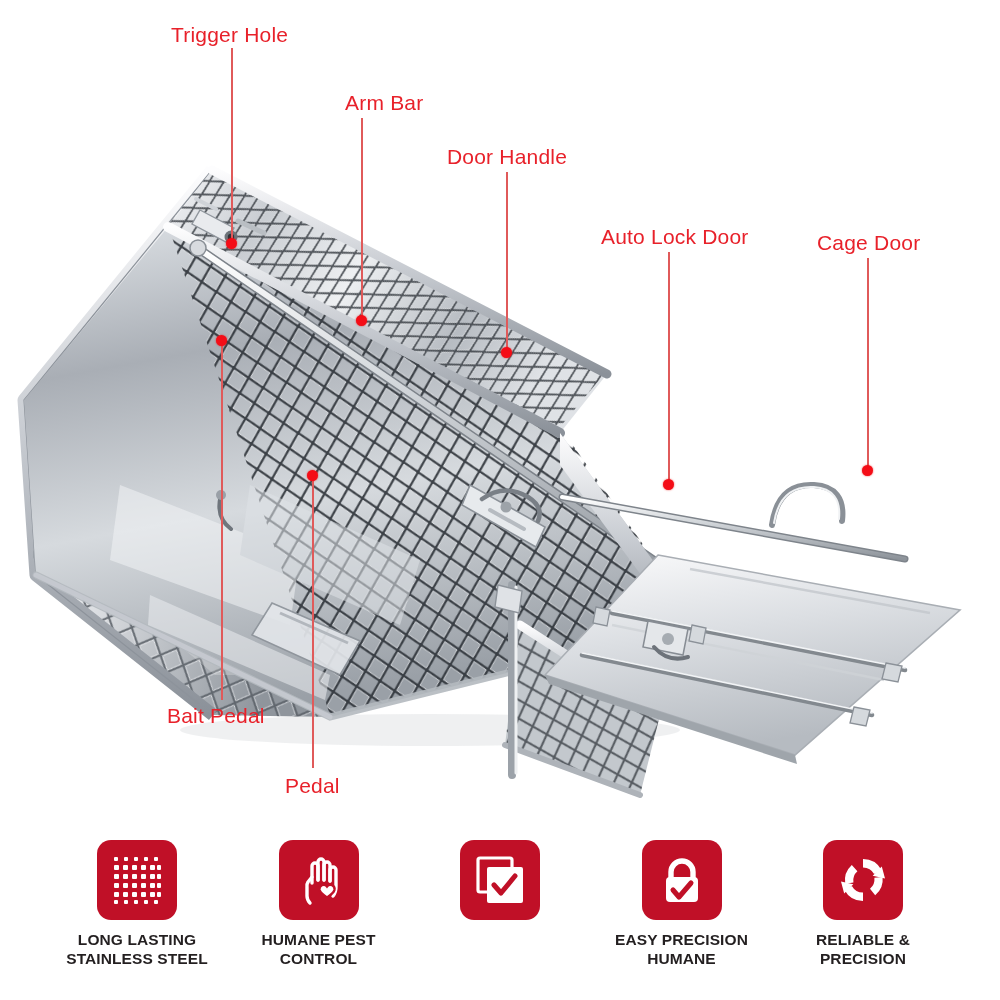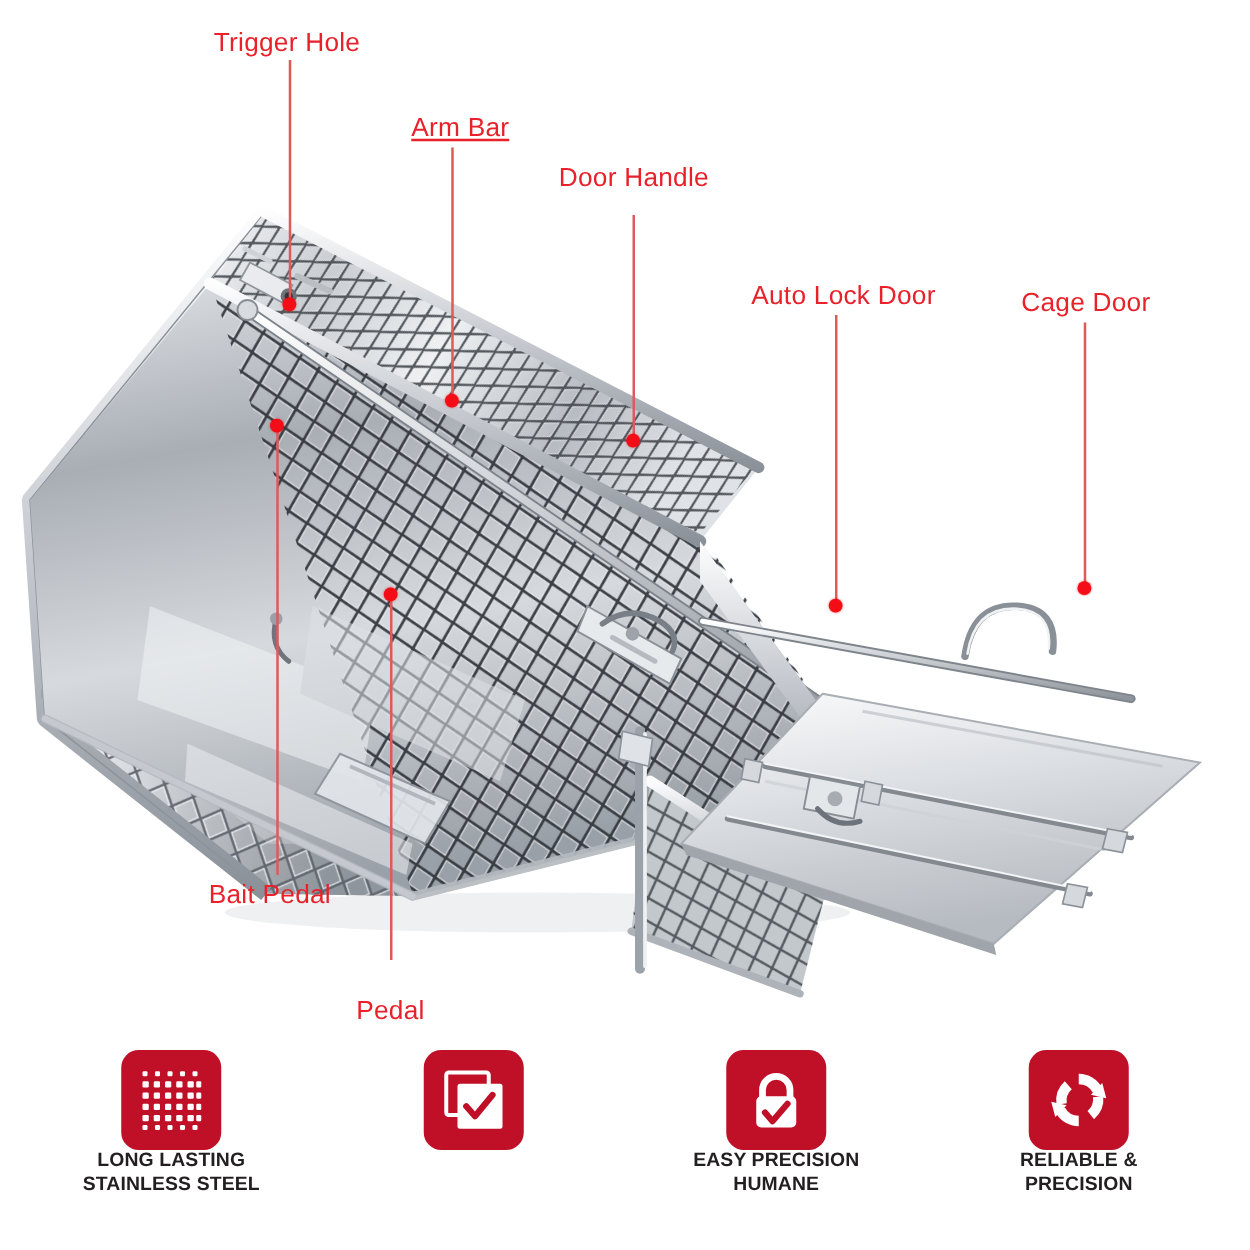--- a/index.html
+++ b/index.html
@@ -24,21 +24,21 @@
   #product svg{display:block;width:1000px;height:665px;}
 
   
   #features{position:absolute;left:0;top:840px;width:1000px;height:160px;
             display:flex;align-items:flex-start;justify-content:space-between;
             padding:0 52px;box-sizing:border-box;}
   .feature{width:170px;display:flex;flex-direction:column;align-items:center;}
   .tile{width:80px;height:80px;border-radius:14px;background:#c01027;
         display:flex;align-items:center;justify-content:center;}
   .tile svg{display:block;}
-  .fcap{text-align:center;color:#231f20;font-size:15.5px;
+  .fcap{margin-top:11px;text-align:center;color:#231f20;font-size:15.5px;
         font-weight:700;line-height:1.22;letter-spacing:.1px;}
 </style>
 </head>
 <body>
 
 <div id="page">
 
   <div id="product">
     <svg viewBox="0 0 1000 665" xmlns="http://www.w3.org/2000/svg" aria-label="wire mesh rodent trap">
       <defs>
@@ -237,41 +237,41 @@
       </g>
 
       <path d="M36 420 L330 562" fill="none" stroke="#c6cad0" stroke-width="5" stroke-linecap="round" opacity=".9"></path>
     </svg>
   </div>
 
   <div class="callout" style="left:171px;top:24px;">Trigger Hole</div>
   <div class="leader" style="left:231px;top:48px;height:195px;"></div>
   <div class="dot" style="left:225.5px;top:237.5px;"></div>
 
-  <div class="callout" style="left:329px;top:92px;text-decoration:underline;">Arm Bar</div>
+  <div class="callout" style="left:345px;top:92px;">Arm Bar</div>
   <div class="leader" style="left:361px;top:118px;height:202px;"></div>
   <div class="dot" style="left:355.5px;top:314.5px;"></div>
 
-  <div class="callout" style="left:447px;top:132px;">Door Handle</div>
+  <div class="callout" style="left:447px;top:146px;">Door Handle</div>
   <div class="leader" style="left:506px;top:172px;height:180px;"></div>
   <div class="dot" style="left:500.5px;top:346.5px;"></div>
 
   <div class="callout" style="left:601px;top:226px;">Auto Lock Door</div>
   <div class="leader" style="left:668px;top:252px;height:232px;"></div>
   <div class="dot" style="left:662.5px;top:478.5px;"></div>
 
   <div class="callout" style="left:817px;top:232px;">Cage Door</div>
   <div class="leader" style="left:867px;top:258px;height:212px;"></div>
   <div class="dot" style="left:861.5px;top:464.5px;"></div>
 
   <div class="callout" style="left:167px;top:705px;">Bait Pedal</div>
   <div class="leader" style="left:221px;top:340px;height:360px;"></div>
   <div class="dot" style="left:215.5px;top:334.5px;"></div>
 
-  <div class="callout" style="left:285px;top:798px;">Pedal</div>
+  <div class="callout" style="left:285px;top:775px;">Pedal</div>
   <div class="leader" style="left:312px;top:475px;height:293px;"></div>
   <div class="dot" style="left:306.5px;top:469.5px;"></div>
 
   <div id="features">
 
     <div class="feature">
       <div class="tile">
         <span>
           <svg width="54" height="54" viewBox="0 0 54 54">
             <g fill="#ffffff">
@@ -312,20 +312,40 @@
             </g>
           </svg>
         </span>
       </div>
       <div class="fcap">
         <div>LONG LASTING</div>
         <div>STAINLESS STEEL</div>
       </div>
     </div>
 
+    <div class="feature">
+      <div class="tile">
+        <span>
+          <svg width="54" height="54" viewBox="0 0 54 54">
+            <g fill="none" stroke="#ffffff" stroke-width="3.4" stroke-linecap="round" stroke-linejoin="round">
+              <path d="M20 30 V13 a3 3 0 0 1 6 0 v14"></path>
+              <path d="M26 27 V9 a3 3 0 0 1 6 0 v18"></path>
+              <path d="M32 27 V12 a3 3 0 0 1 6 0 v16"></path>
+              <path d="M38 28 V17 a3 3 0 0 1 6 0 v16 a16 16 0 0 1 -3 10"></path>
+              <path d="M20 24 l-4 5 a7 7 0 0 0 -1 5 l0 9 a10 10 0 0 0 3 7"></path>
+            </g>
+            <path d="M35 33.5 a4.2 4.2 0 0 1 7.4 3.6 c -0.9 2.9 -4.3 5.4 -7.4 7.4 c -3.1 -2 -6.5 -4.5 -7.4 -7.4 a4.2 4.2 0 0 1 7.4 -3.6 z" fill="#ffffff" stroke="#c01027" stroke-width="2.4"></path>
+          </svg>
+        </span>
+      </div>
+      <div class="fcap">
+        <div>HUMANE PEST</div>
+        <div>CONTROL</div>
+      </div>
+    </div>
 
     <div class="feature">
       <div class="tile">
         <span>
           <svg width="54" height="54" viewBox="0 0 54 54">
             <rect x="5" y="5" width="34" height="34" rx="2" fill="none" stroke="#ffffff" stroke-width="3.2"></rect>
             <rect x="14" y="14" width="36" height="36" rx="2" fill="#ffffff"></rect>
             <path d="M21 32 l7 8 l14 -17" fill="none" stroke="#c01027" stroke-width="5" stroke-linecap="round" stroke-linejoin="round"></path>
           </svg>
         </span>

